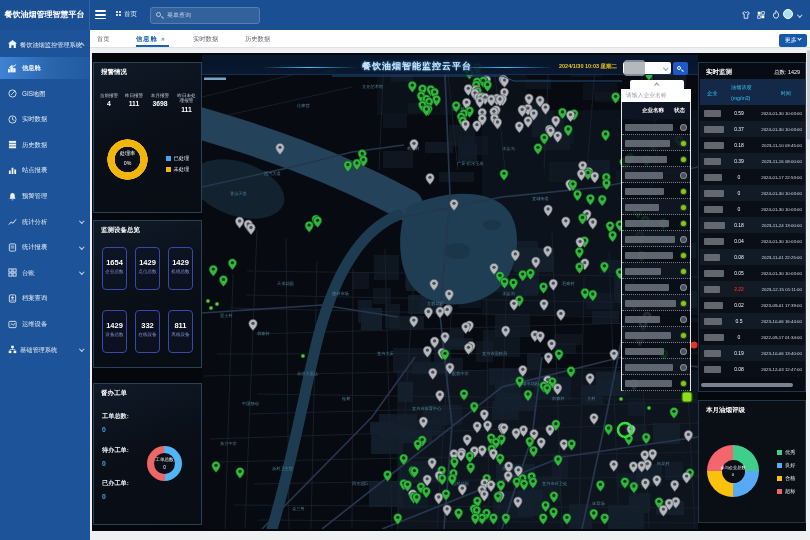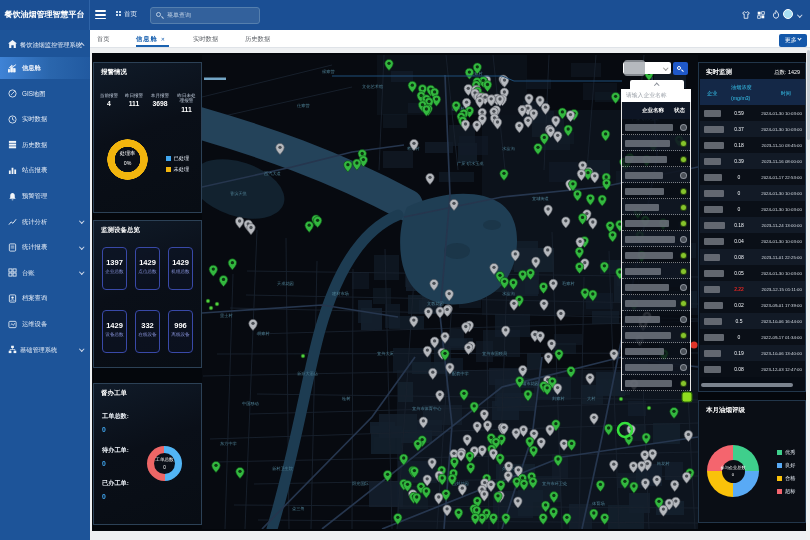--- a/index.html
+++ b/index.html
@@ -743,59 +743,65 @@
 <use href="#pg" x="303.9" y="466"></use>
 <use href="#pg" x="402.7" y="466"></use>
 <use href="#pg" x="364.9" y="466"></use>
 <use href="#pg" x="341.2" y="466"></use>
 <circle cx="423" cy="375" r="7" fill="none" stroke="#35e03c" stroke-width="2.6"></circle>
 <rect x="480" y="337" width="10" height="10" rx="2.5" fill="#8fdc1f" stroke="#2a6608" stroke-width="1.1"></rect>
 <circle cx="492" cy="290" r="3.5" fill="#e03428"></circle>
 <rect x="2" y="22.5" width="22" height="2.5" fill="#7fb6d9" opacity="0.9"></rect>
 <path d="M130,21 L300,21 L312,26 L420,26" stroke="#1f4f7a" stroke-width="1" fill="none"></path>
 </svg></div>
+  <div class="abs" id="banner">
+    <span class="bline" style="left:60px;width:95px"></span>
+    <span class="bline" style="left:255px;width:95px"></span>
+    <span id="btitle">餐饮油烟智能监控云平台</span>
+    <span id="bdate">2024/1/30 10:03 星期二</span>
+  </div>
 
   <div class="panel" id="alarm">
     <div class="ptitle">报警情况</div>
     <div class="astat" style="left:4px;top:30px;width:22px">当前报警<b>4</b></div>
     <div class="astat" style="left:29px;top:30px;width:22px">昨日报警<b>111</b></div>
     <div class="astat" style="left:54px;top:30px;width:24px">本月报警<b>3698</b></div>
     <div class="astat" style="left:83px;top:30px;width:19px">昨日未处理报警<b>111</b></div>
     <div id="adonut">
             <div class="ct" style="top:11px">处理率</div>
             <div class="ct" style="top:21px">0%</div>
           </div>
     <div class="leg" style="left:72px;top:92px"><i style="background:#41a7f0"></i>已处理</div>
     <div class="leg" style="left:72px;top:103px"><i style="background:#f2b50e"></i>未处理</div>
   </div>
 
   <div class="panel" id="devs">
     <div class="ptitle">监测设备总览</div>
     <div class="card" style="left:8px;top:26px">
-            <b>1397</b>
+            <b>1654</b>
             <span>企业总数</span>
           </div>
     <div class="card" style="left:41px;top:26px">
             <b>1429</b>
             <span>点位总数</span>
           </div>
     <div class="card" style="left:74px;top:26px">
             <b>1429</b>
             <span>机组总数</span>
           </div>
     <div class="card" style="left:8px;top:89px">
             <b>1429</b>
             <span>设备总数</span>
           </div>
     <div class="card" style="left:41px;top:89px">
             <b>332</b>
             <span>在线设备</span>
           </div>
     <div class="card" style="left:74px;top:89px">
-            <b>996</b>
+            <b>811</b>
             <span>离线设备</span>
           </div>
   </div>
 
   <div class="panel" id="orders">
     <div class="ptitle">督办工单</div>
     <div class="oitem" style="top:28px">工单总数:</div>
           <div class="onum" style="top:42px">0</div>
     <div class="oitem" style="top:62px">待办工单:</div>
           <div class="onum" style="top:76px">0</div>

